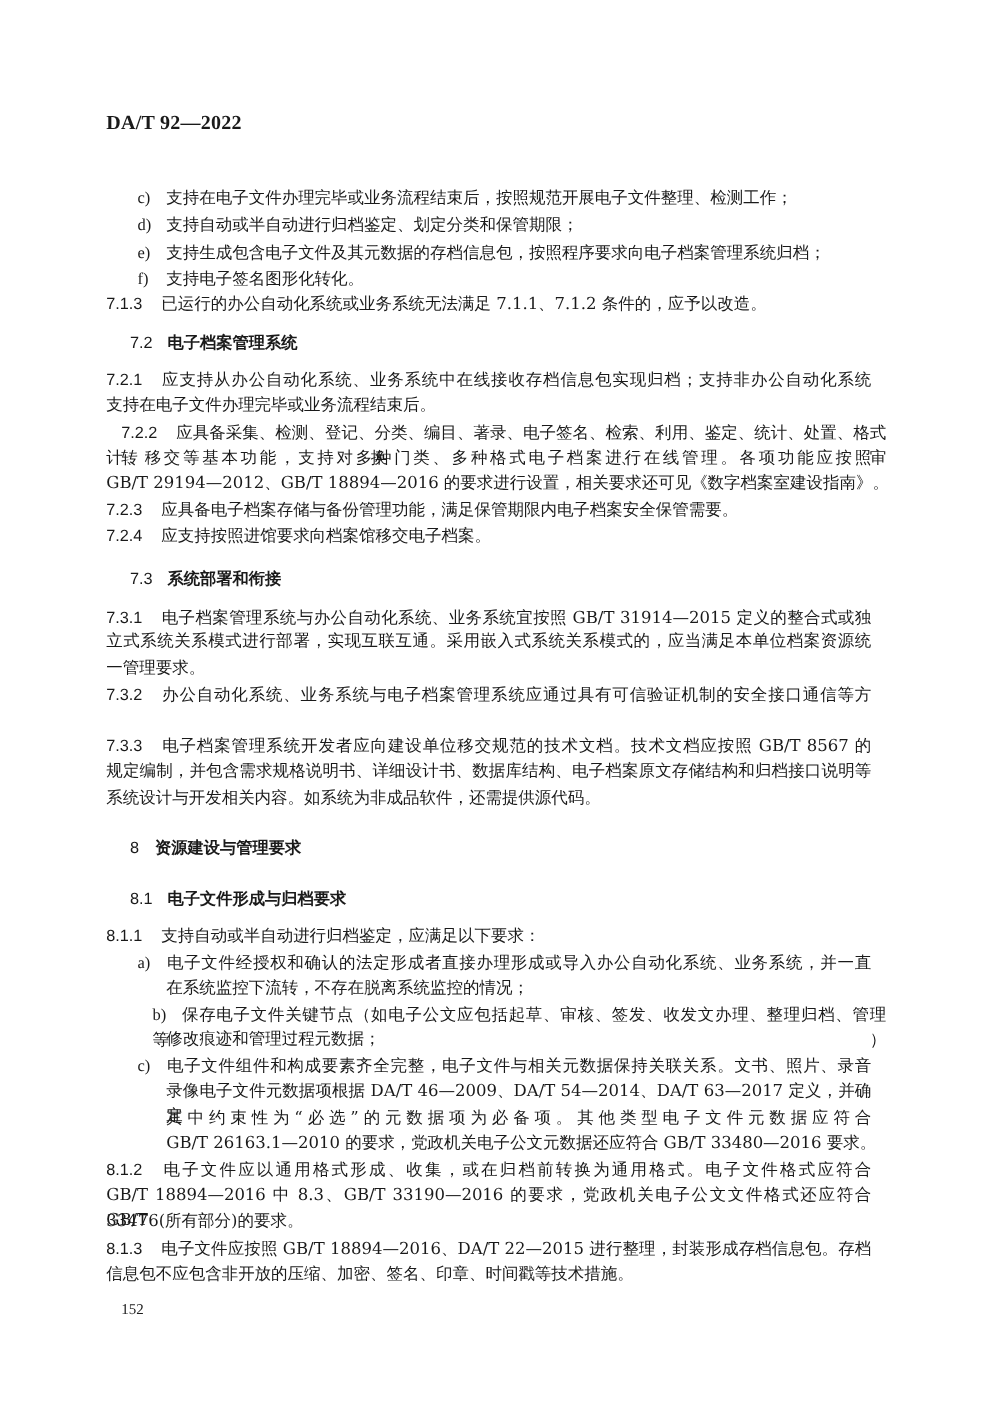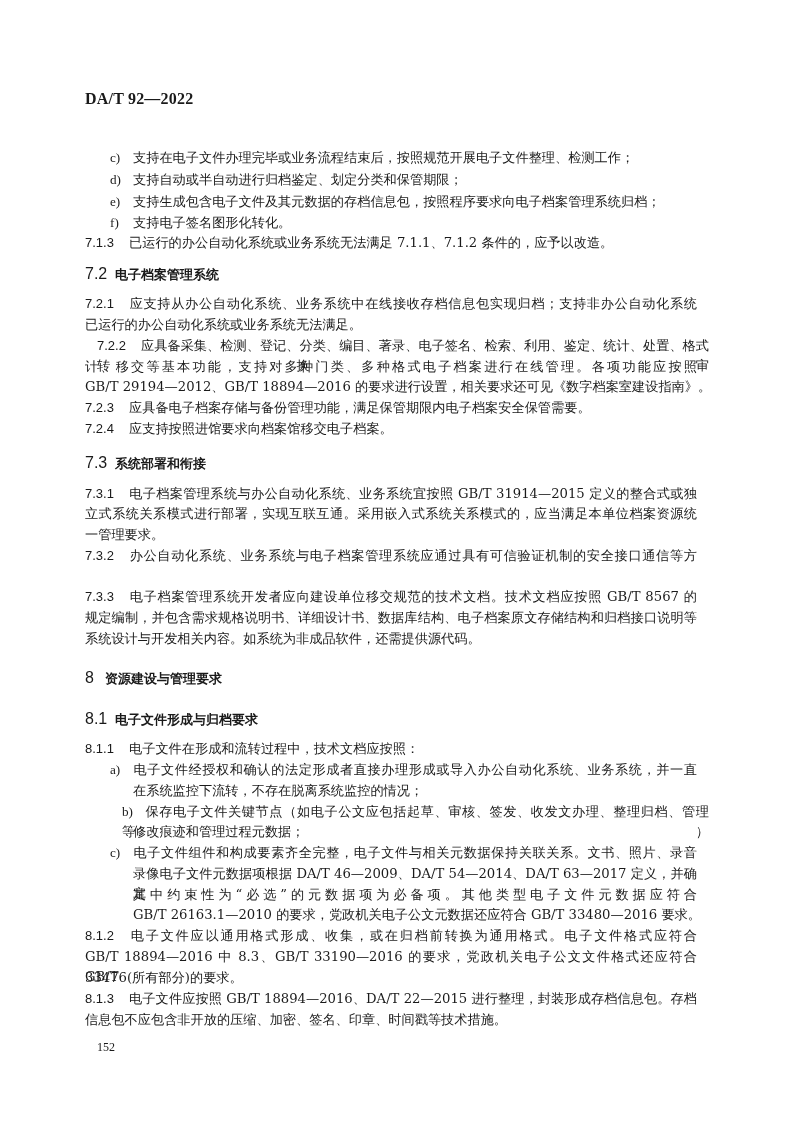--- a/index.html
+++ b/index.html
@@ -4,21 +4,21 @@
 <style>
   html, body { margin: 0; padding: 0; background: #ffffff; }
   body { width: 793px; height: 1122px; position: relative; overflow: hidden;
          font-family: "DejaVu Serif", "Liberation Serif", serif; color: #1a1a1a; }
   .page { position: absolute; left: 0; top: 0; width: 793px; height: 1122px; }
   .header { position: absolute; left: 85px; top: 90px; font-family: "Liberation Serif", serif;
             font-weight: bold; font-size: 16px; letter-spacing: 0.2px; }
   .line { position: absolute; left: 85px; width: 612px; font-size: 13.2px; line-height: 20px;
           white-space: nowrap; overflow: visible; }
   .just { text-align: justify; text-align-last: justify; white-space: normal; }
-  .num { display: inline-block; font-family: "Liberation Mono", "DejaVu Sans Mono", monospace; font-size: 16px; }
+  .num { display: inline-block; font-family: "Liberation Mono", "DejaVu Sans Mono", monospace; font-size: 13px; margin-left: 19px; }
   .h2 { font-family: "DejaVu Sans", sans-serif; font-size: 13px; }
   .h2 .num { font-family: "Liberation Sans", sans-serif; width: 30px; }
   .h2 .t { font-weight: bold; }
   .clause-num { display: inline-block; width: 44px; font-family: "Liberation Sans", sans-serif; font-size: 13px; }
   .item-label { display: inline-block; width: 23px; font-family: "Liberation Serif", serif; }
   .footer { position: absolute; left: 97px; top: 1040px; font-family: "Liberation Serif", serif; font-size: 12px; }
 </style>
 </head>
 <body>
 
@@ -41,21 +41,21 @@
   <div class="line" style="top:233px;">
     <span class="clause-num">7.1.3</span><span>已运行的办公自动化系统或业务系统无法满足 7.1.1、7.1.2 条件的，应予以改造。</span>
   </div>
 
   <div class="line h2" style="top:264px;">
     <span class="num">7.2</span><span class="t">电子档案管理系统</span>
   </div>
   <div class="line just" style="top:294px;">
     <span class="clause-num">7.2.1</span><span>应支持从办公自动化系统、业务系统中在线接收存档信息包实现归档；支持非办公自动化系统</span>
   </div>
-  <div class="line" style="top:315px;">已运行的办公自动化系统或业务系统无法满足。</div>
+  <div class="line" style="top:315px;">支持在电子文件办理完毕或业务流程结束后。</div>
   <div class="line just" style="top:336px;margin-left:12px;">
     <span class="clause-num">7.2.2</span><span>应具备采集、检测、登记、分类、编目、著录、电子签名、检索、利用、鉴定、统计、处置、格式转换、审</span>
   </div>
   <div class="line just" style="top:357px;">计、移交等基本功能，支持对多种门类、多种格式电子档案进行在线管理。各项功能应按照</div>
   <div class="line" style="top:377px;">GB/T 29194—2012、GB/T 18894—2016 的要求进行设置，相关要求还可见《数字档案室建设指南》。</div>
   <div class="line" style="top:398px;">
     <span class="clause-num">7.2.3</span><span>应具备电子档案存储与备份管理功能，满足保管期限内电子档案安全保管需要。</span>
   </div>
   <div class="line" style="top:419px;">
     <span class="clause-num">7.2.4</span><span>应支持按照进馆要求向档案馆移交电子档案。</span>
@@ -80,21 +80,21 @@
 
   <div class="line h2" style="top:668px;">
     <span class="num" style="width:20px;">8</span><span class="t">资源建设与管理要求</span>
   </div>
 
   <div class="line h2" style="top:709px;">
     <span class="num">8.1</span><span class="t">电子文件形成与归档要求</span>
   </div>
 
   <div class="line" style="top:739px;">
-    <span class="clause-num">8.1.1</span><span>电子文件在形成和流转过程中，技术文档应按照：</span>
+    <span class="clause-num">8.1.1</span><span>支持自动或半自动进行归档鉴定，应满足以下要求：</span>
   </div>
 
   <div class="line just" style="top:760px; left:110px; width:587px;">
     <span class="item-label">a)</span><span>电子文件经授权和确认的法定形成者直接办理形成或导入办公自动化系统、业务系统，并一直</span>
   </div>
   <div class="line" style="top:781px; left:133px; width:564px;">在系统监控下流转，不存在脱离系统监控的情况；</div>
 
   <div class="line just" style="top:802px; left:110px; width:587px;margin-left:12px;">
     <span class="item-label">b)</span><span>保存电子文件关键节点（如电子公文应包括起草、审核、签发、收发文办理、整理归档、管理等）</span>
   </div>

